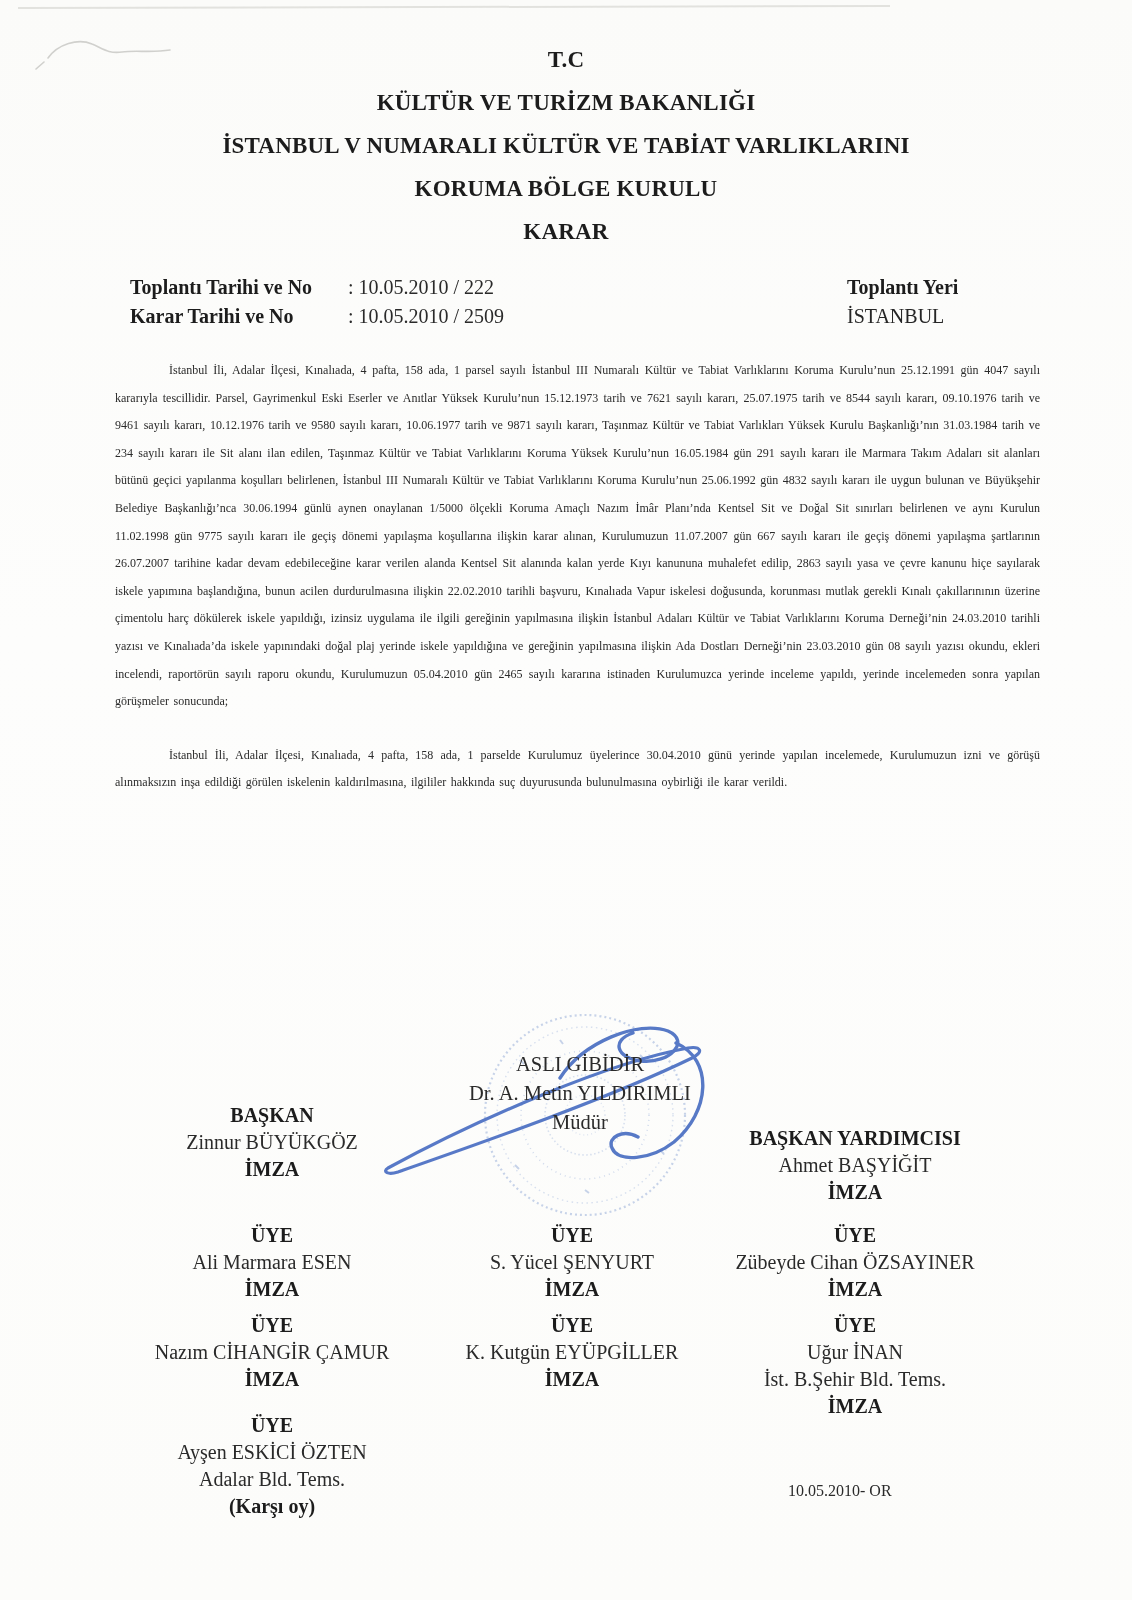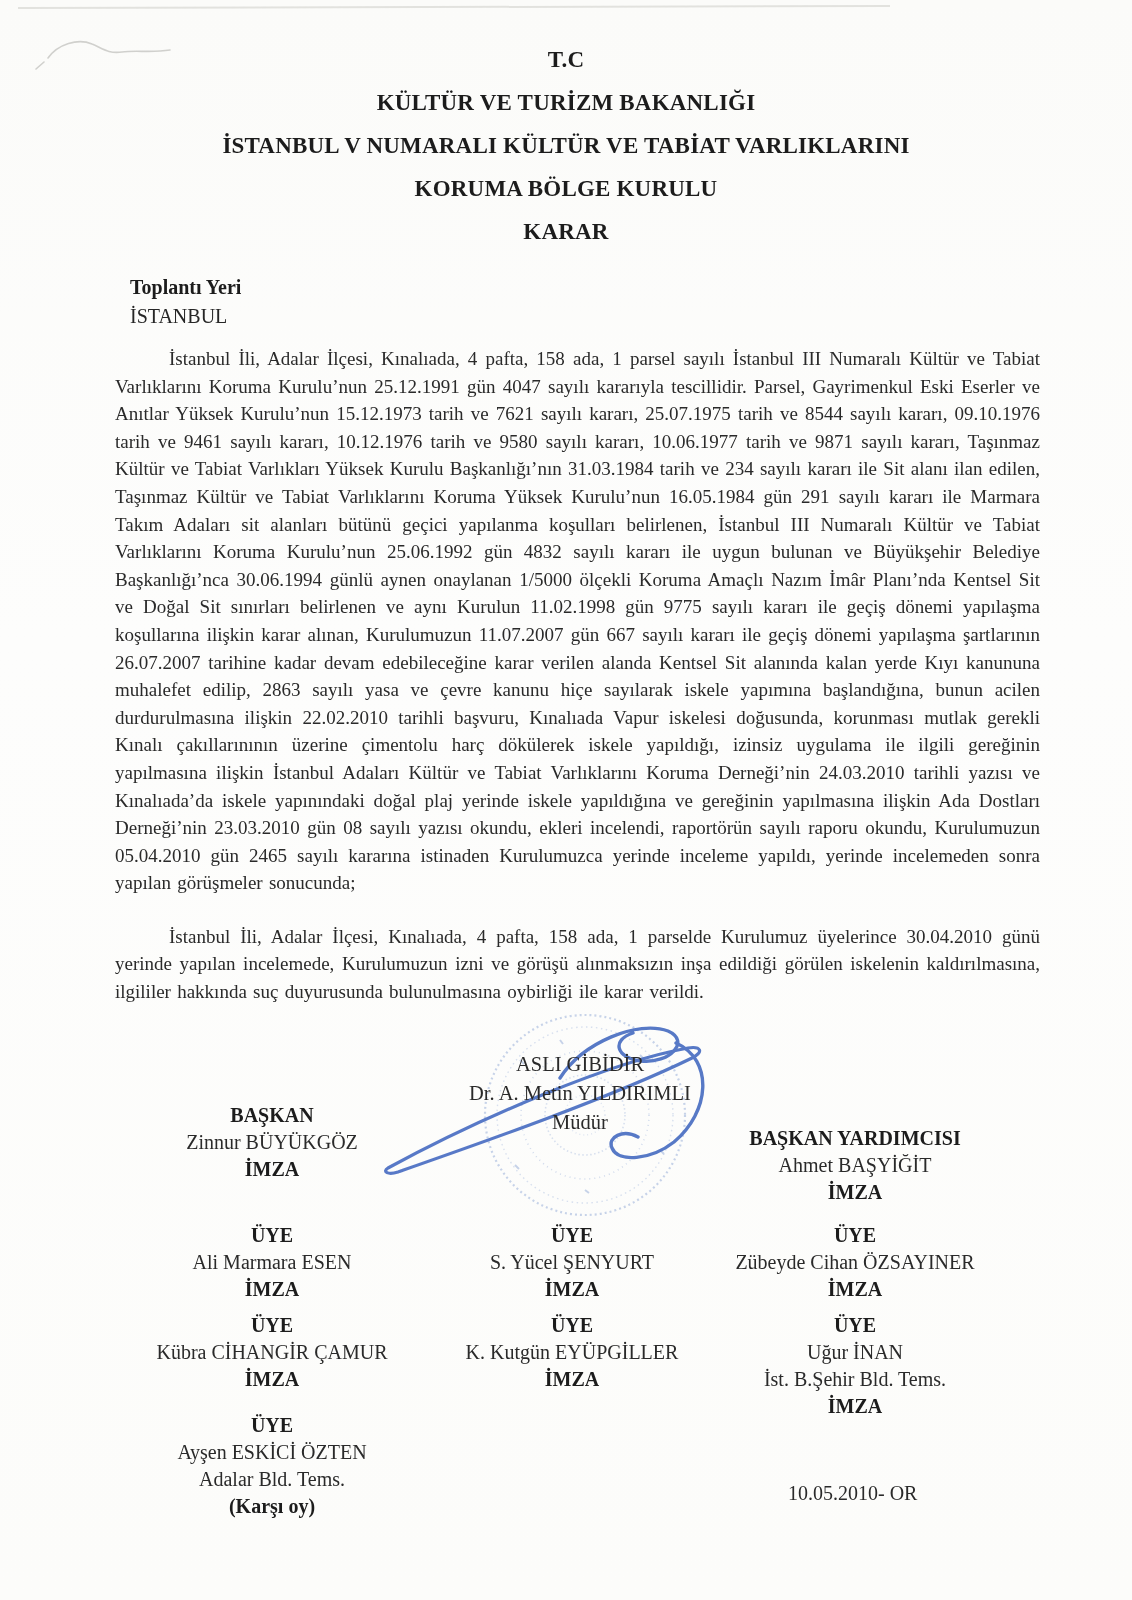--- a/index.html
+++ b/index.html
@@ -15,55 +15,63 @@
   .header { padding-top:30px; text-align:center; }
   .h-line { font-size:23px; line-height:27px; font-weight:bold; color:#1c1c1c; letter-spacing:0.2px;margin-top:16px; }
   
   .meta { display:flex; justify-content:space-between; margin:28px 95px 0 130px; }
   .meta-row { font-size:20px; line-height:29px; white-space:nowrap; }
   .meta-label { display:inline-block; width:218px; font-weight:bold; color:#1c1c1c; }
   .meta-value { color:#2a2a2a; }
   .meta-right { width:190px; font-size:20px; line-height:29px; }
   .place-label { font-weight:bold; color:#1c1c1c; }
   
-  .body-text { margin:14px 92px 0 115px; font-size:19px; line-height:27.6px; text-align:justify; color:#2a2a2a; word-spacing:1.5px; }
+  .body-text { margin:26px 92px 0 115px; font-size:12px; line-height:27.6px; text-align:justify; color:#2a2a2a; word-spacing:1.5px; }
   .body-text p { margin:0; text-indent:54px; }
   .body-text p + p { margin-top:26px; }
   
   .abs { position:absolute; text-align:center; font-size:20px; line-height:27px; color:#2a2a2a; }
   .role-title { font-weight:bold; color:#1c1c1c; }
   .imza { font-weight:bold; color:#1c1c1c; }
   .dissent { font-weight:bold; color:#1c1c1c; }
   .cert { left:415px; top:1050px; width:330px; line-height:29px; font-size:20.5px; }
   .chairman { left:122px; top:1102px; width:300px; }
   .vice     { left:690px; top:1125px; width:330px; }
   .m-c1 { left:122px; width:300px; }
   .m-c2 { left:422px; width:300px; }
   .m-c3 { left:690px; width:330px; }
   .row1 { top:1222px; }
   .row2 { top:1312px; }
   .row3 { top:1412px; }
-  .footer-ref { position:absolute; left:788px; top:1482px; font-size:20px; color:#2a2a2a; }
+  .footer-ref { position:absolute; left:788px; top:1482px; font-size:16px; color:#2a2a2a; }
   
   .ink-overlay { position:absolute; left:0; top:0; width:1132px; height:1600px; pointer-events:none; }
 </style>
 </head>
 <body>
 
 <div class="page">
 
   <div class="header">
     <div class="h-line">T.C</div>
     <div class="h-line">KÜLTÜR VE TURİZM BAKANLIĞI</div>
     <div class="h-line">İSTANBUL V NUMARALI KÜLTÜR VE TABİAT VARLIKLARINI</div>
     <div class="h-line">KORUMA BÖLGE KURULU</div>
     <div class="h-line">KARAR</div>
   </div>
 
   <div class="meta">
+    <div class="meta-left">
+      <div class="meta-row">
+        <span class="meta-label">Toplantı Tarihi ve No</span><span class="meta-value">: 10.05.2010 / 222</span>
+      </div>
+      <div class="meta-row">
+        <span class="meta-label">Karar Tarihi ve No</span><span class="meta-value">: 10.05.2010 / 2509</span>
+      </div>
+    </div>
     <div class="meta-right">
       <div class="place-label">Toplantı Yeri</div>
       <div>İSTANBUL</div>
     </div>
   </div>
 
   <div class="body-text">
     <p>İstanbul İli, Adalar İlçesi, Kınalıada, 4 pafta, 158 ada, 1 parsel sayılı İstanbul III Numaralı Kültür ve Tabiat Varlıklarını Koruma Kurulu’nun 25.12.1991 gün 4047 sayılı kararıyla tescillidir. Parsel, Gayrimenkul Eski Eserler ve Anıtlar Yüksek Kurulu’nun 15.12.1973 tarih ve 7621 sayılı kararı, 25.07.1975 tarih ve 8544 sayılı kararı, 09.10.1976 tarih ve 9461 sayılı kararı, 10.12.1976 tarih ve 9580 sayılı kararı, 10.06.1977 tarih ve 9871 sayılı kararı, Taşınmaz Kültür ve Tabiat Varlıkları Yüksek Kurulu Başkanlığı’nın 31.03.1984 tarih ve 234 sayılı kararı ile Sit alanı ilan edilen, Taşınmaz Kültür ve Tabiat Varlıklarını Koruma Yüksek Kurulu’nun 16.05.1984 gün 291 sayılı kararı ile Marmara Takım Adaları sit alanları bütünü geçici yapılanma koşulları belirlenen, İstanbul III Numaralı Kültür ve Tabiat Varlıklarını Koruma Kurulu’nun 25.06.1992 gün 4832 sayılı kararı ile uygun bulunan ve Büyükşehir Belediye Başkanlığı’nca 30.06.1994 günlü aynen onaylanan 1/5000 ölçekli Koruma Amaçlı Nazım İmâr Planı’nda Kentsel Sit ve Doğal Sit sınırları belirlenen ve aynı Kurulun 11.02.1998 gün 9775 sayılı kararı ile geçiş dönemi yapılaşma koşullarına ilişkin karar alınan, Kurulumuzun 11.07.2007 gün 667 sayılı kararı ile geçiş dönemi yapılaşma şartlarının 26.07.2007 tarihine kadar devam edebileceğine karar verilen alanda Kentsel Sit alanında kalan yerde Kıyı kanununa muhalefet edilip, 2863 sayılı yasa ve çevre kanunu hiçe sayılarak iskele yapımına başlandığına, bunun acilen durdurulmasına ilişkin 22.02.2010 tarihli başvuru, Kınalıada Vapur iskelesi doğusunda, korunması mutlak gerekli Kınalı çakıllarınının üzerine çimentolu harç dökülerek iskele yapıldığı, izinsiz uygulama ile ilgili gereğinin yapılmasına ilişkin İstanbul Adaları Kültür ve Tabiat Varlıklarını Koruma Derneği’nin 24.03.2010 tarihli yazısı ve Kınalıada’da iskele yapınındaki doğal plaj yerinde iskele yapıldığına ve gereğinin yapılmasına ilişkin Ada Dostları Derneği’nin 23.03.2010 gün 08 sayılı yazısı okundu, ekleri incelendi, raportörün sayılı raporu okundu, Kurulumuzun 05.04.2010 gün 2465 sayılı kararına istinaden Kurulumuzca yerinde inceleme yapıldı, yerinde incelemeden sonra yapılan görüşmeler sonucunda;</p>
     <p>İstanbul İli, Adalar İlçesi, Kınalıada, 4 pafta, 158 ada, 1 parselde Kurulumuz üyelerince 30.04.2010 günü yerinde yapılan incelemede, Kurulumuzun izni ve görüşü alınmaksızın inşa edildiği görülen iskelenin kaldırılmasına, ilgililer hakkında suç duyurusunda bulunulmasına oybirliği ile karar verildi.</p>
   </div>
@@ -114,21 +122,21 @@
     <div class="imza">İMZA</div>
   </div>
   <div class="abs m-c3 row1">
     <div class="role-title">ÜYE</div>
     <div>Zübeyde Cihan ÖZSAYINER</div>
     <div class="imza">İMZA</div>
   </div>
 
   <div class="abs m-c1 row2">
     <div class="role-title">ÜYE</div>
-    <div>Kübra CİHANGİR ÇAMUR</div>
+    <div>Nazım CİHANGİR ÇAMUR</div>
     <div class="imza">İMZA</div>
   </div>
   <div class="abs m-c2 row2">
     <div class="role-title">ÜYE</div>
     <div>K. Kutgün EYÜPGİLLER</div>
     <div class="imza">İMZA</div>
   </div>
   <div class="abs m-c3 row2">
     <div class="role-title">ÜYE</div>
     <div>Uğur İNAN</div>

